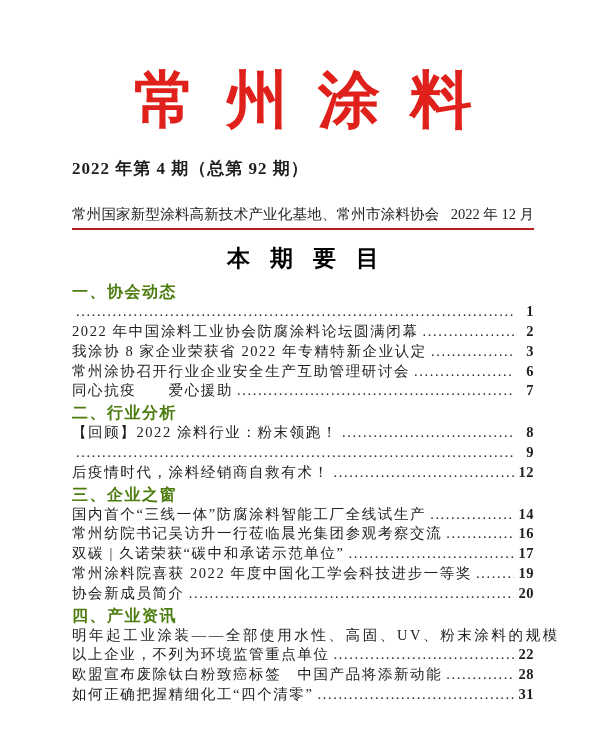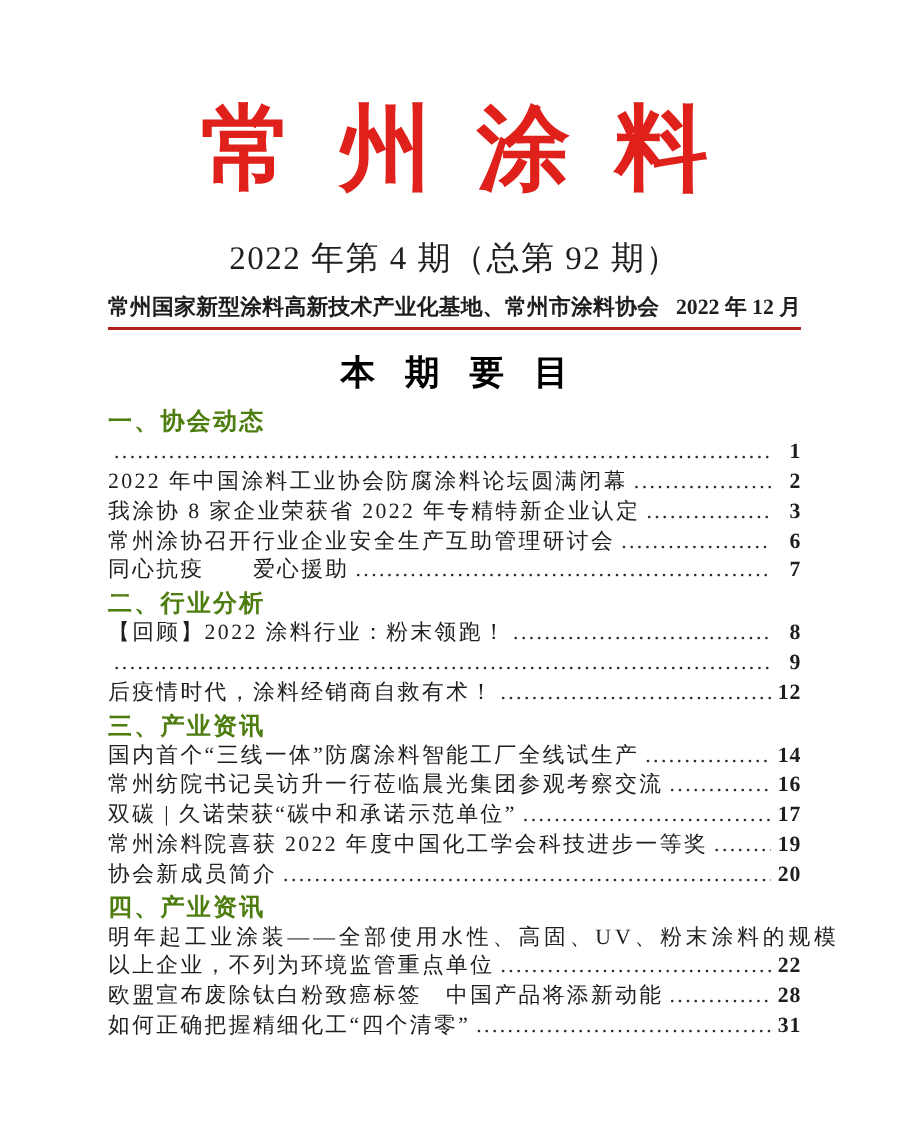--- a/index.html
+++ b/index.html
@@ -21,32 +21,32 @@
     font-size: 62px;
     font-weight: bold;
     line-height: 1.18;
     color: #e0201a;
     letter-spacing: 30px;
     padding-left: 30px; 
     white-space: nowrap;
   }
   .issue-line {
     margin-top: 20px;
-    text-align: center;
-    font-size: 22px;
-    font-weight: normal;
+    text-align: left;
+    font-size: 17px;
+    font-weight: bold;
     letter-spacing: 1px;
   }
   .masthead {
-    margin-top: 8px;
+    margin-top: 25px;
     display: flex;
     justify-content: space-between;
     align-items: flex-start;
     font-size: 14.5px;
-    font-weight: bold;
+    font-weight: normal;
   }
   .masthead .affil { letter-spacing: 0.2px; }
   .red-rule {
     margin-top: 4px;
     height: 2px;
     background: #b5211d;
   }
   .contents-heading {
     margin: 13px 0 7px 0;
     text-align: center;
@@ -131,21 +131,21 @@
       </div>
       <div class="toc-item">
         <span class="leader">................................................................................................................................................................</span>
         <span class="pg">9</span>
       </div>
       <div class="toc-item">
         <span class="toc-title">后疫情时代，涂料经销商自救有术！</span>
         <span class="leader">................................................................................................................................................................</span>
         <span class="pg">12</span>
       </div>
-      <div class="toc-section-heading">三、产业资讯</div>
+      <div class="toc-section-heading">三、企业之窗</div>
       <div class="toc-item">
         <span class="toc-title">国内首个“三线一体”防腐涂料智能工厂全线试生产</span>
         <span class="leader">................................................................................................................................................................</span>
         <span class="pg">14</span>
       </div>
       <div class="toc-item">
         <span class="toc-title">常州纺院书记吴访升一行莅临晨光集团参观考察交流</span>
         <span class="leader">................................................................................................................................................................</span>
         <span class="pg">16</span>
       </div>

